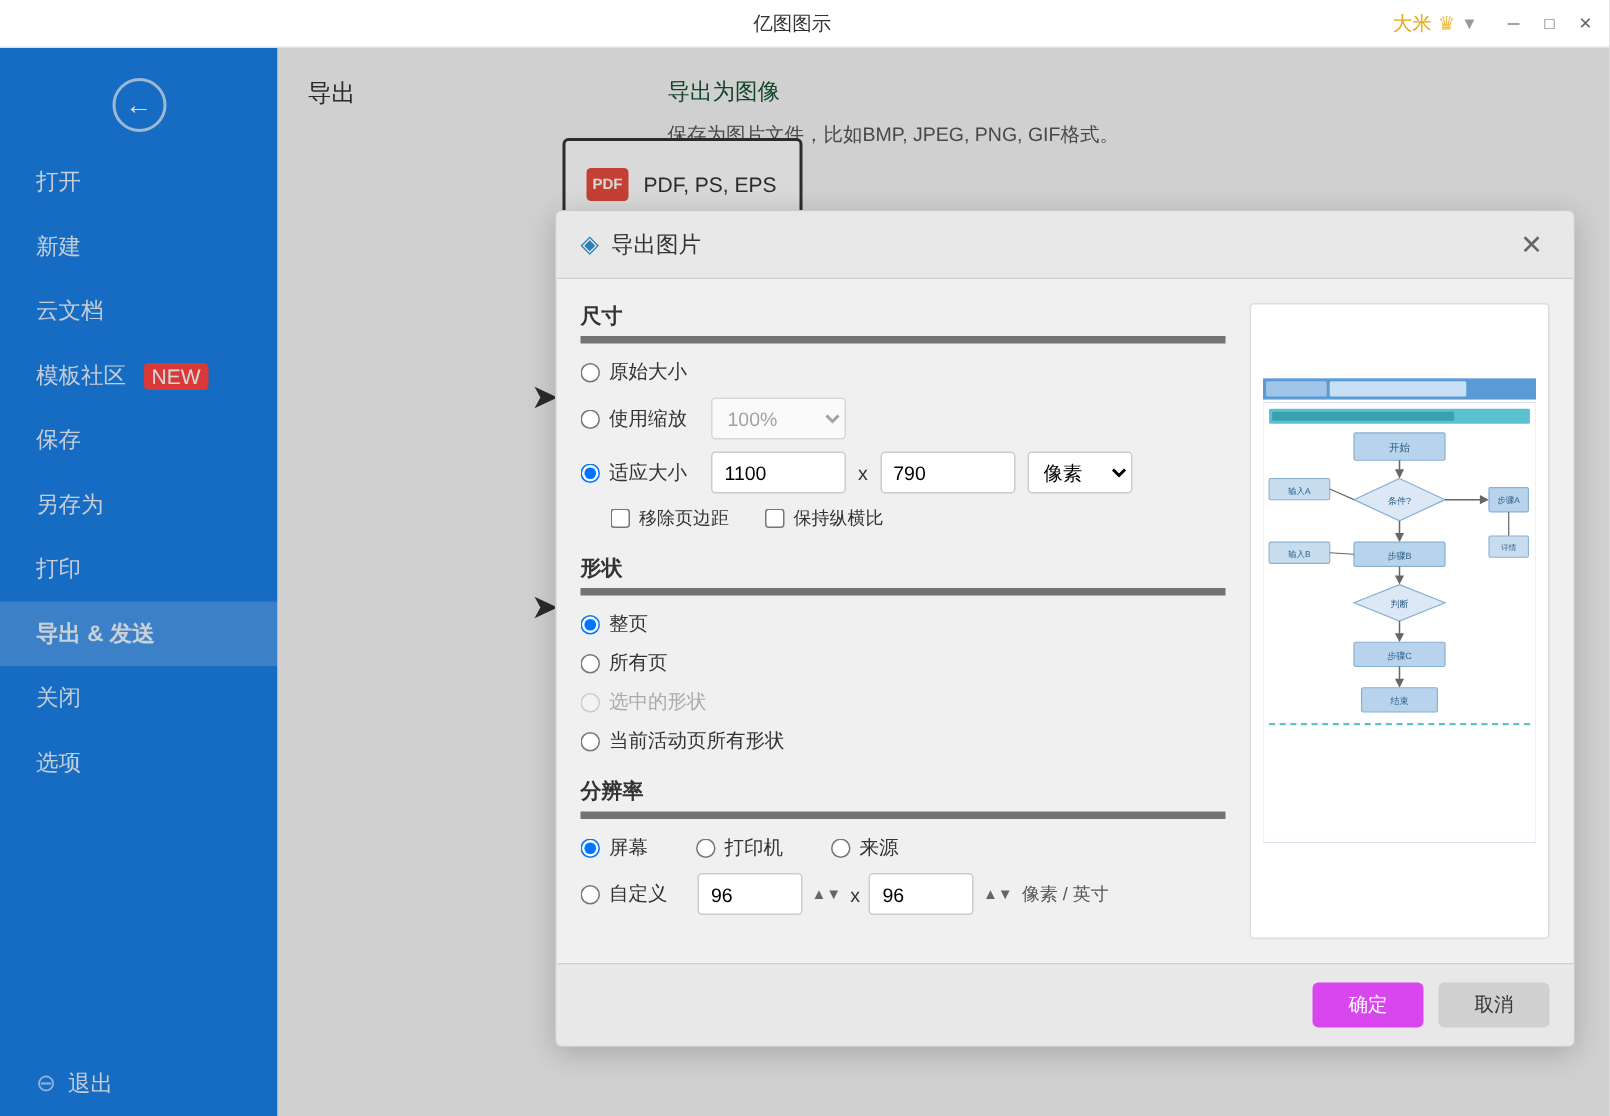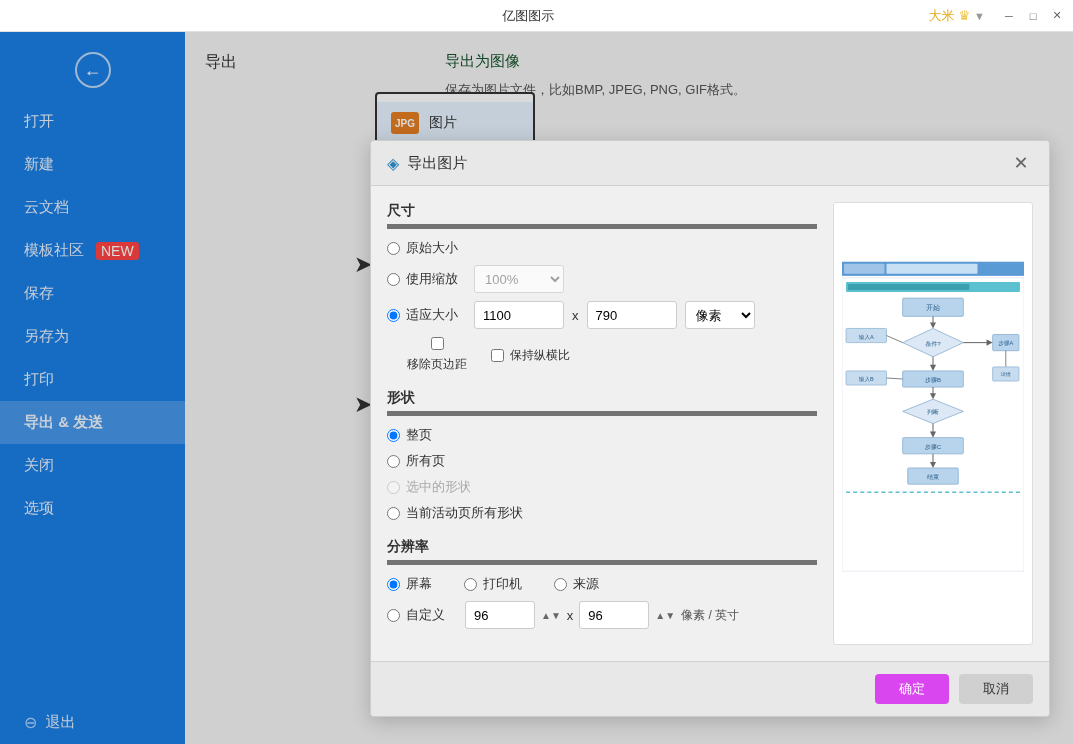--- a/index.html
+++ b/index.html
@@ -147,26 +147,20 @@
     </div>
   </div>
 
   <div class="content-area">
 
     <div style="position:absolute;top:20px;left:20px;">
       <span style="font-size:16px;color:#333;">导出</span>
     </div>
 
     <div class="export-panel">
-      <div class="export-option selected">
-        <div class="option-icon icon-jpg">
-          <span>JPG</span>
-        </div>
-        <span>图片</span>
-      </div>
       <div class="export-option">
         <div class="option-icon icon-pdf">
           <span>PDF</span>
         </div>
         <span>PDF, PS, EPS</span>
       </div>
       <div class="export-option">
         <div class="option-icon icon-word">
           <span>W</span>
         </div>
@@ -255,21 +249,21 @@
             </label>
             <input type="text" class="form-input size-input" style="margin-left: 8px; width: 90px;" value="1100">
             <span class="x-label">x</span>
             <input type="text" class="form-input size-input" style="width: 90px;" value="790">
             <select class="form-select unit-select">
               <option>像素</option>
             </select>
           </div>
 
           <div class="form-row" style="margin-left:20px;">
-            <label class="radio-label" style="font-size:12px;flex-direction:column;">
+            <label class="radio-label" style="font-size:12px;">
               <input type="checkbox" style="">
               <span>移除页边距</span>
             </label>
             <label class="radio-label" style="font-size:12px;margin-left:16px;">
               <input type="checkbox" style="">
               <span>保持纵横比</span>
             </label>
           </div>
         </div>
 

